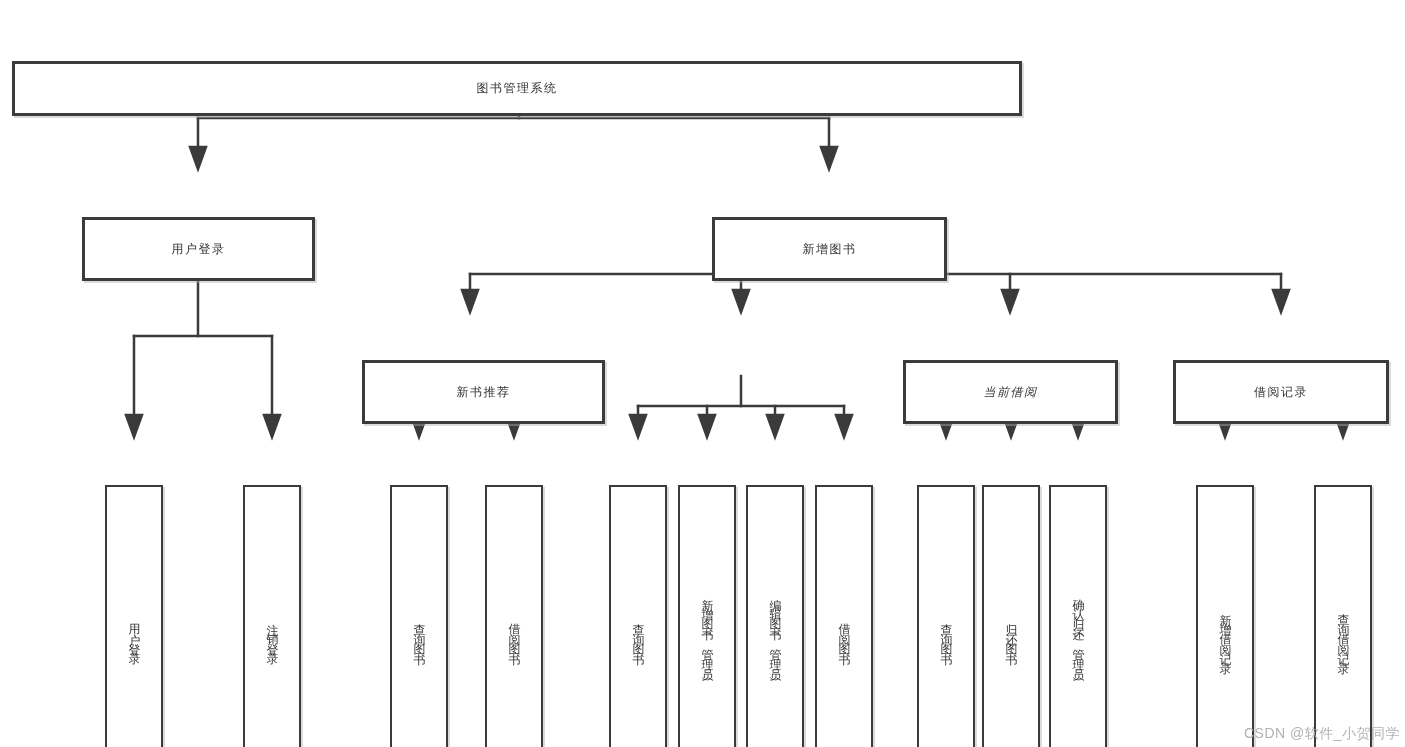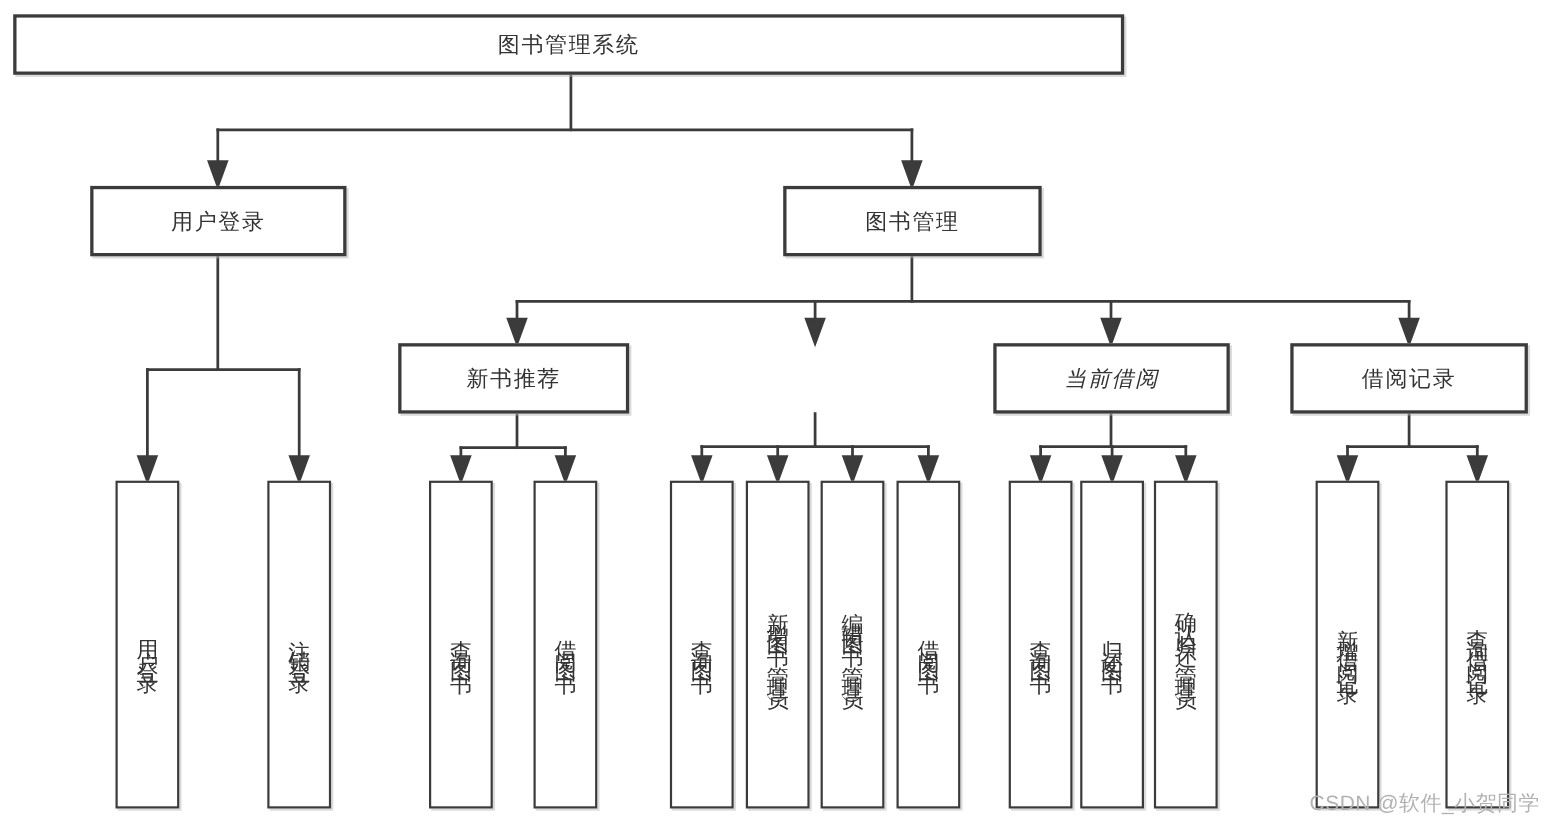--- a/index.html
+++ b/index.html
@@ -20,38 +20,39 @@
   #edge-layer{position:absolute;left:0;top:0;width:1405px;height:747px;z-index:1;}
   #edge-layer svg{display:block;}
   .node{
     position:absolute;
     box-sizing:border-box;
     background:#ffffff;
     border:3px solid var(--line);
     display:flex;
     align-items:center;
     justify-content:center;
-    font-size:20px;
+    font-size:12px;
     letter-spacing:1.5px;
     z-index:2;
     box-shadow:2px 2px 0 rgba(175,175,175,0.45);
     white-space:nowrap;
+    margin-top:48px;
   }
   .node.leaf{
     border-width:2px;
     writing-mode:vertical-rl;
     text-orientation:mixed;
     letter-spacing:10px;
     white-space:normal;
   }
   #watermark{
     position:absolute;
     right:5px;
     bottom:4px;
-    font-size:19px;
+    font-size:14px;
     letter-spacing:0.5px;
     color:var(--wm);
     z-index:3;
   }
 </style>
 </head>
 <body>
 
 <div id="stage">
   <div id="edge-layer">
@@ -109,22 +110,22 @@
           <polygon points="1217,415 1233,415 1225,437"></polygon>
           <path d="M1343 406 V419"></path>
           <polygon points="1335,415 1351,415 1343,437"></polygon>
         </g>
       </svg>
     </div>
 
   <div id="watermark">CSDN @软件_小贺同学</div>
 <div class="node" style="left: 12px; top: 13px; width: 1010px; height: 55px;">图书管理系统</div>
     <div class="node" style="left: 82px; top: 169px; width: 233px; height: 64px;">用户登录</div>
-    <div class="node" style="left: 712px; top: 169px; width: 235px; height: 64px;">图书管理</div>
-    <div class="node" style="left: 362px; top: 312px; width: 210px; height: 64px;">新书推荐</div>
+    <div class="node" style="left: 712px; top: 169px; width: 235px; height: 64px;">新增图书</div>
+    <div class="node" style="left: 362px; top: 312px; width: 243px; height: 64px;">新书推荐</div>
     <div class="node" style="left: 903px; top: 312px; width: 215px; height: 64px; font-style: italic;">当前借阅</div>
     <div class="node" style="left: 1173px; top: 312px; width: 216px; height: 64px;">借阅记录</div>
     <div class="node leaf" style="left: 105px; top: 437px; width: 58px; height: 298px;">用户登录</div>
     <div class="node leaf" style="left: 243px; top: 437px; width: 58px; height: 298px;">注销登录</div>
     <div class="node leaf" style="left: 390px; top: 437px; width: 58px; height: 298px;">查询图书</div>
     <div class="node leaf" style="left: 485px; top: 437px; width: 58px; height: 298px;">借阅图书</div>
     <div class="node leaf" style="left: 609px; top: 437px; width: 58px; height: 298px;">查询图书</div>
     <div class="node leaf" style="left: 678px; top: 437px; width: 58px; height: 298px;">新增图书（管理员）</div>
     <div class="node leaf" style="left: 746px; top: 437px; width: 58px; height: 298px;">编辑图书（管理员）</div>
     <div class="node leaf" style="left: 815px; top: 437px; width: 58px; height: 298px;">借阅图书</div>

